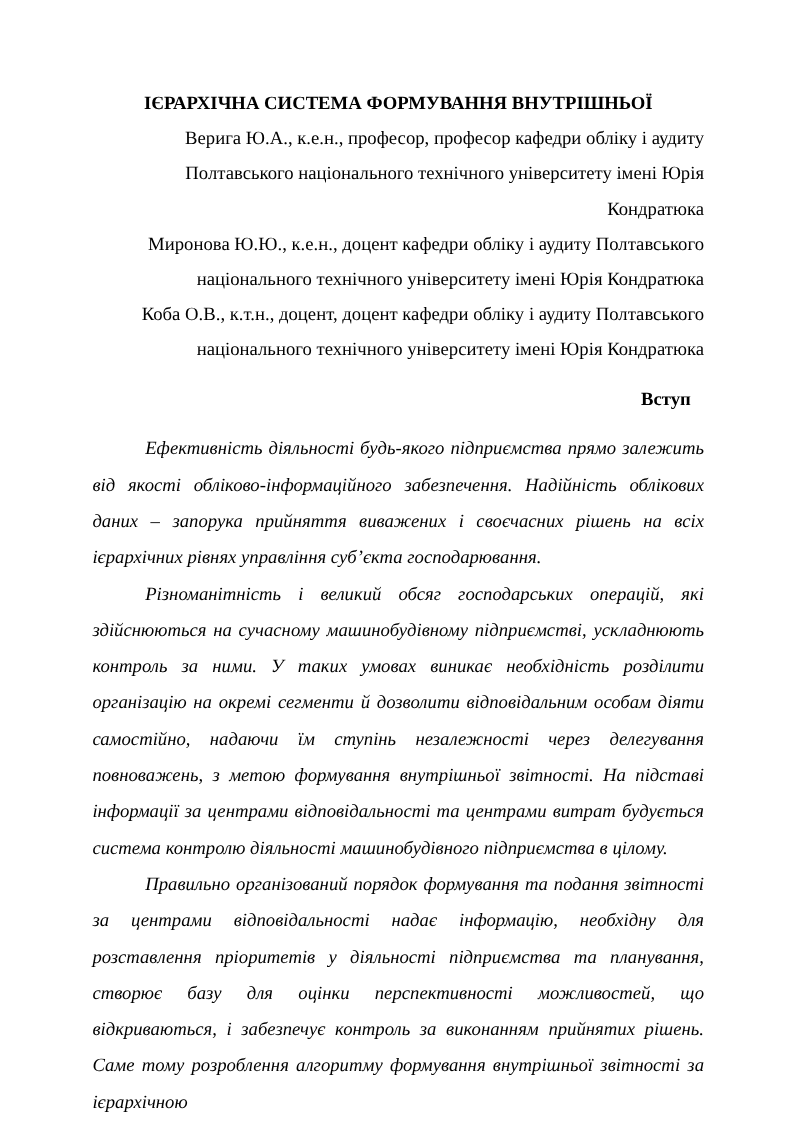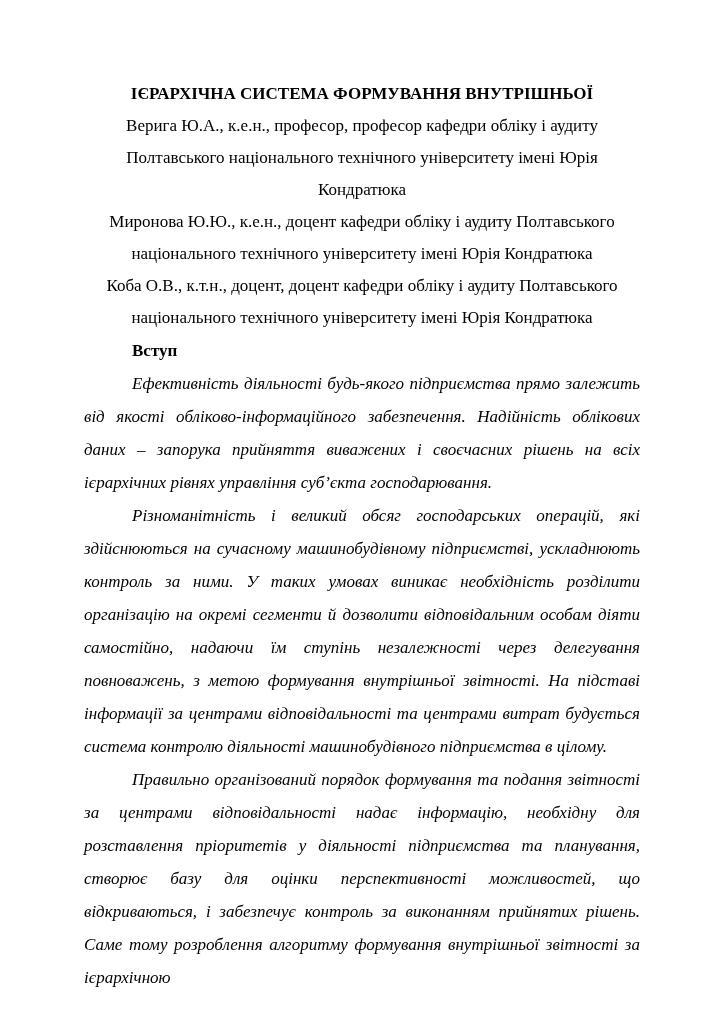--- a/index.html
+++ b/index.html
@@ -19,31 +19,31 @@
     color: #000000;
     overflow: hidden;
   }
   .title-block {
     font-weight: bold;
     text-align: center;
     line-height: 32px;
     margin: 0;
   }
   .author-line {
-    text-align: center;
+    text-align: right;
     line-height: 32px;
     margin: 0;
     font-weight: normal;
   }
   .section-heading {
     font-weight: bold;
-    margin: 0;
+    margin: 12px;
     text-indent: 48px;
     line-height: 33px;
-    text-align: left;
+    text-align: right;
   }
   .body-para {
     margin: 0;
     text-align: justify;
     text-indent: 48px;
     line-height: 33px;
     font-style: italic;
   }
 </style>
 </head>

